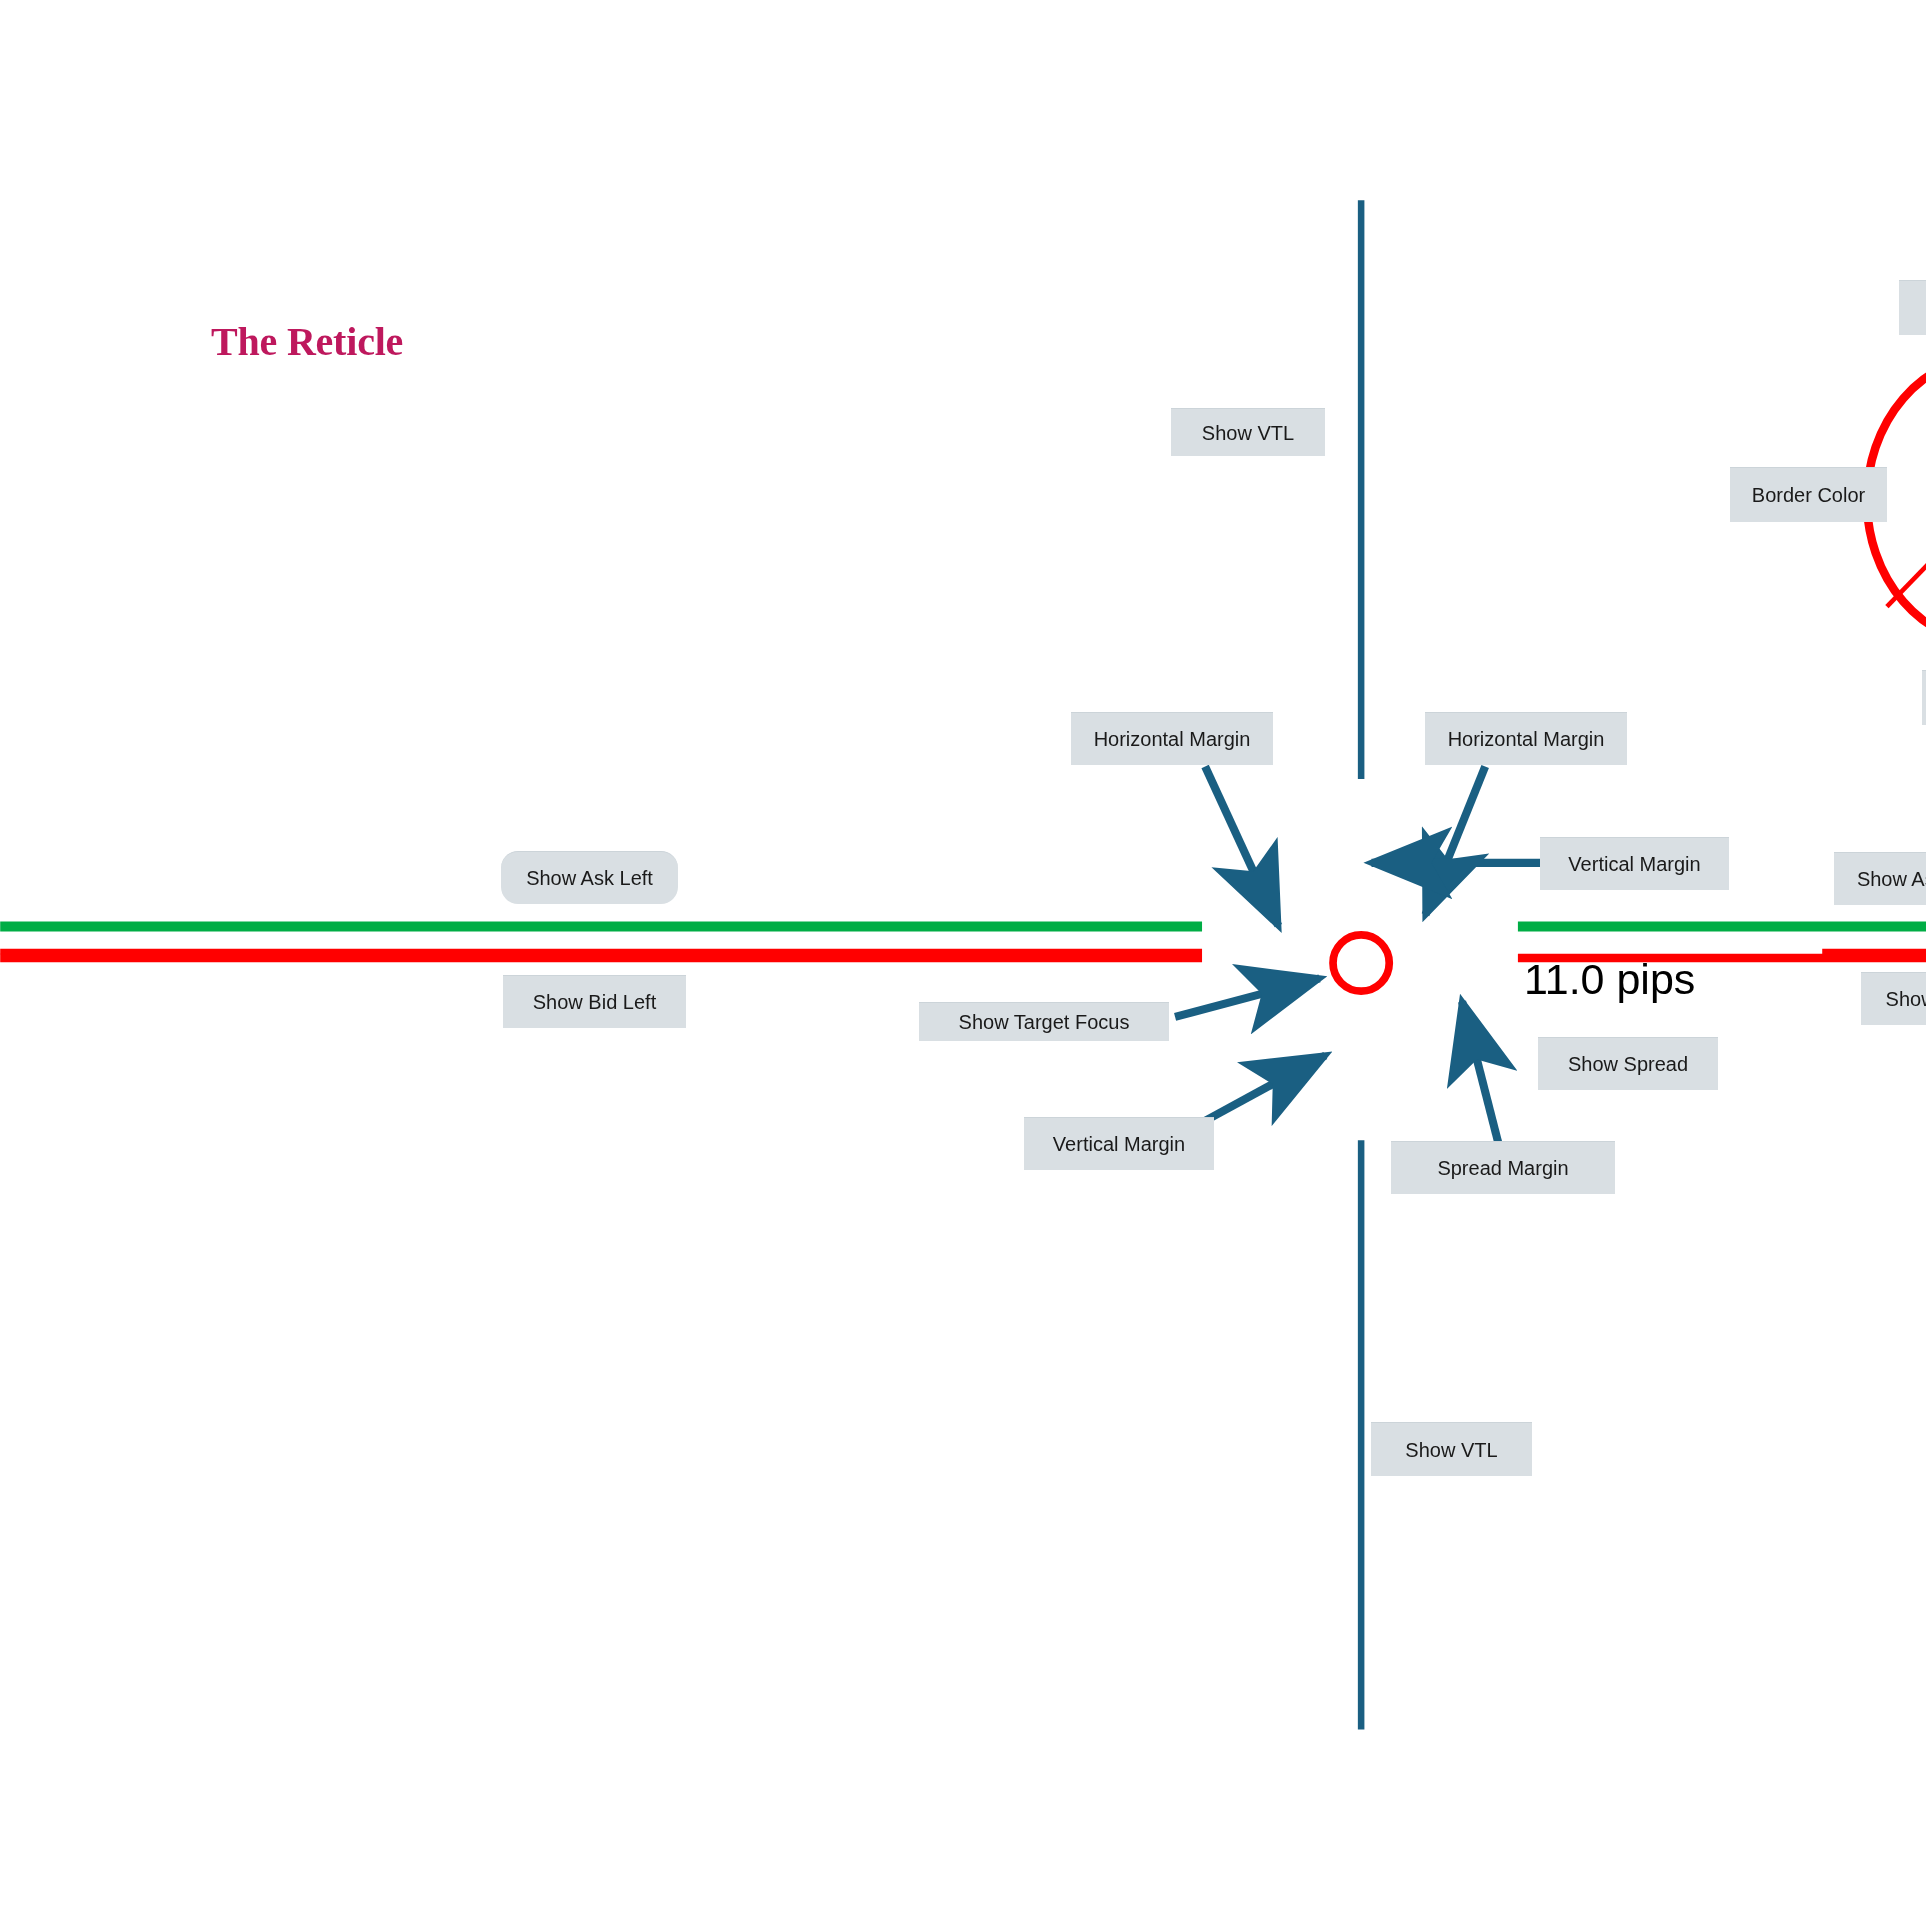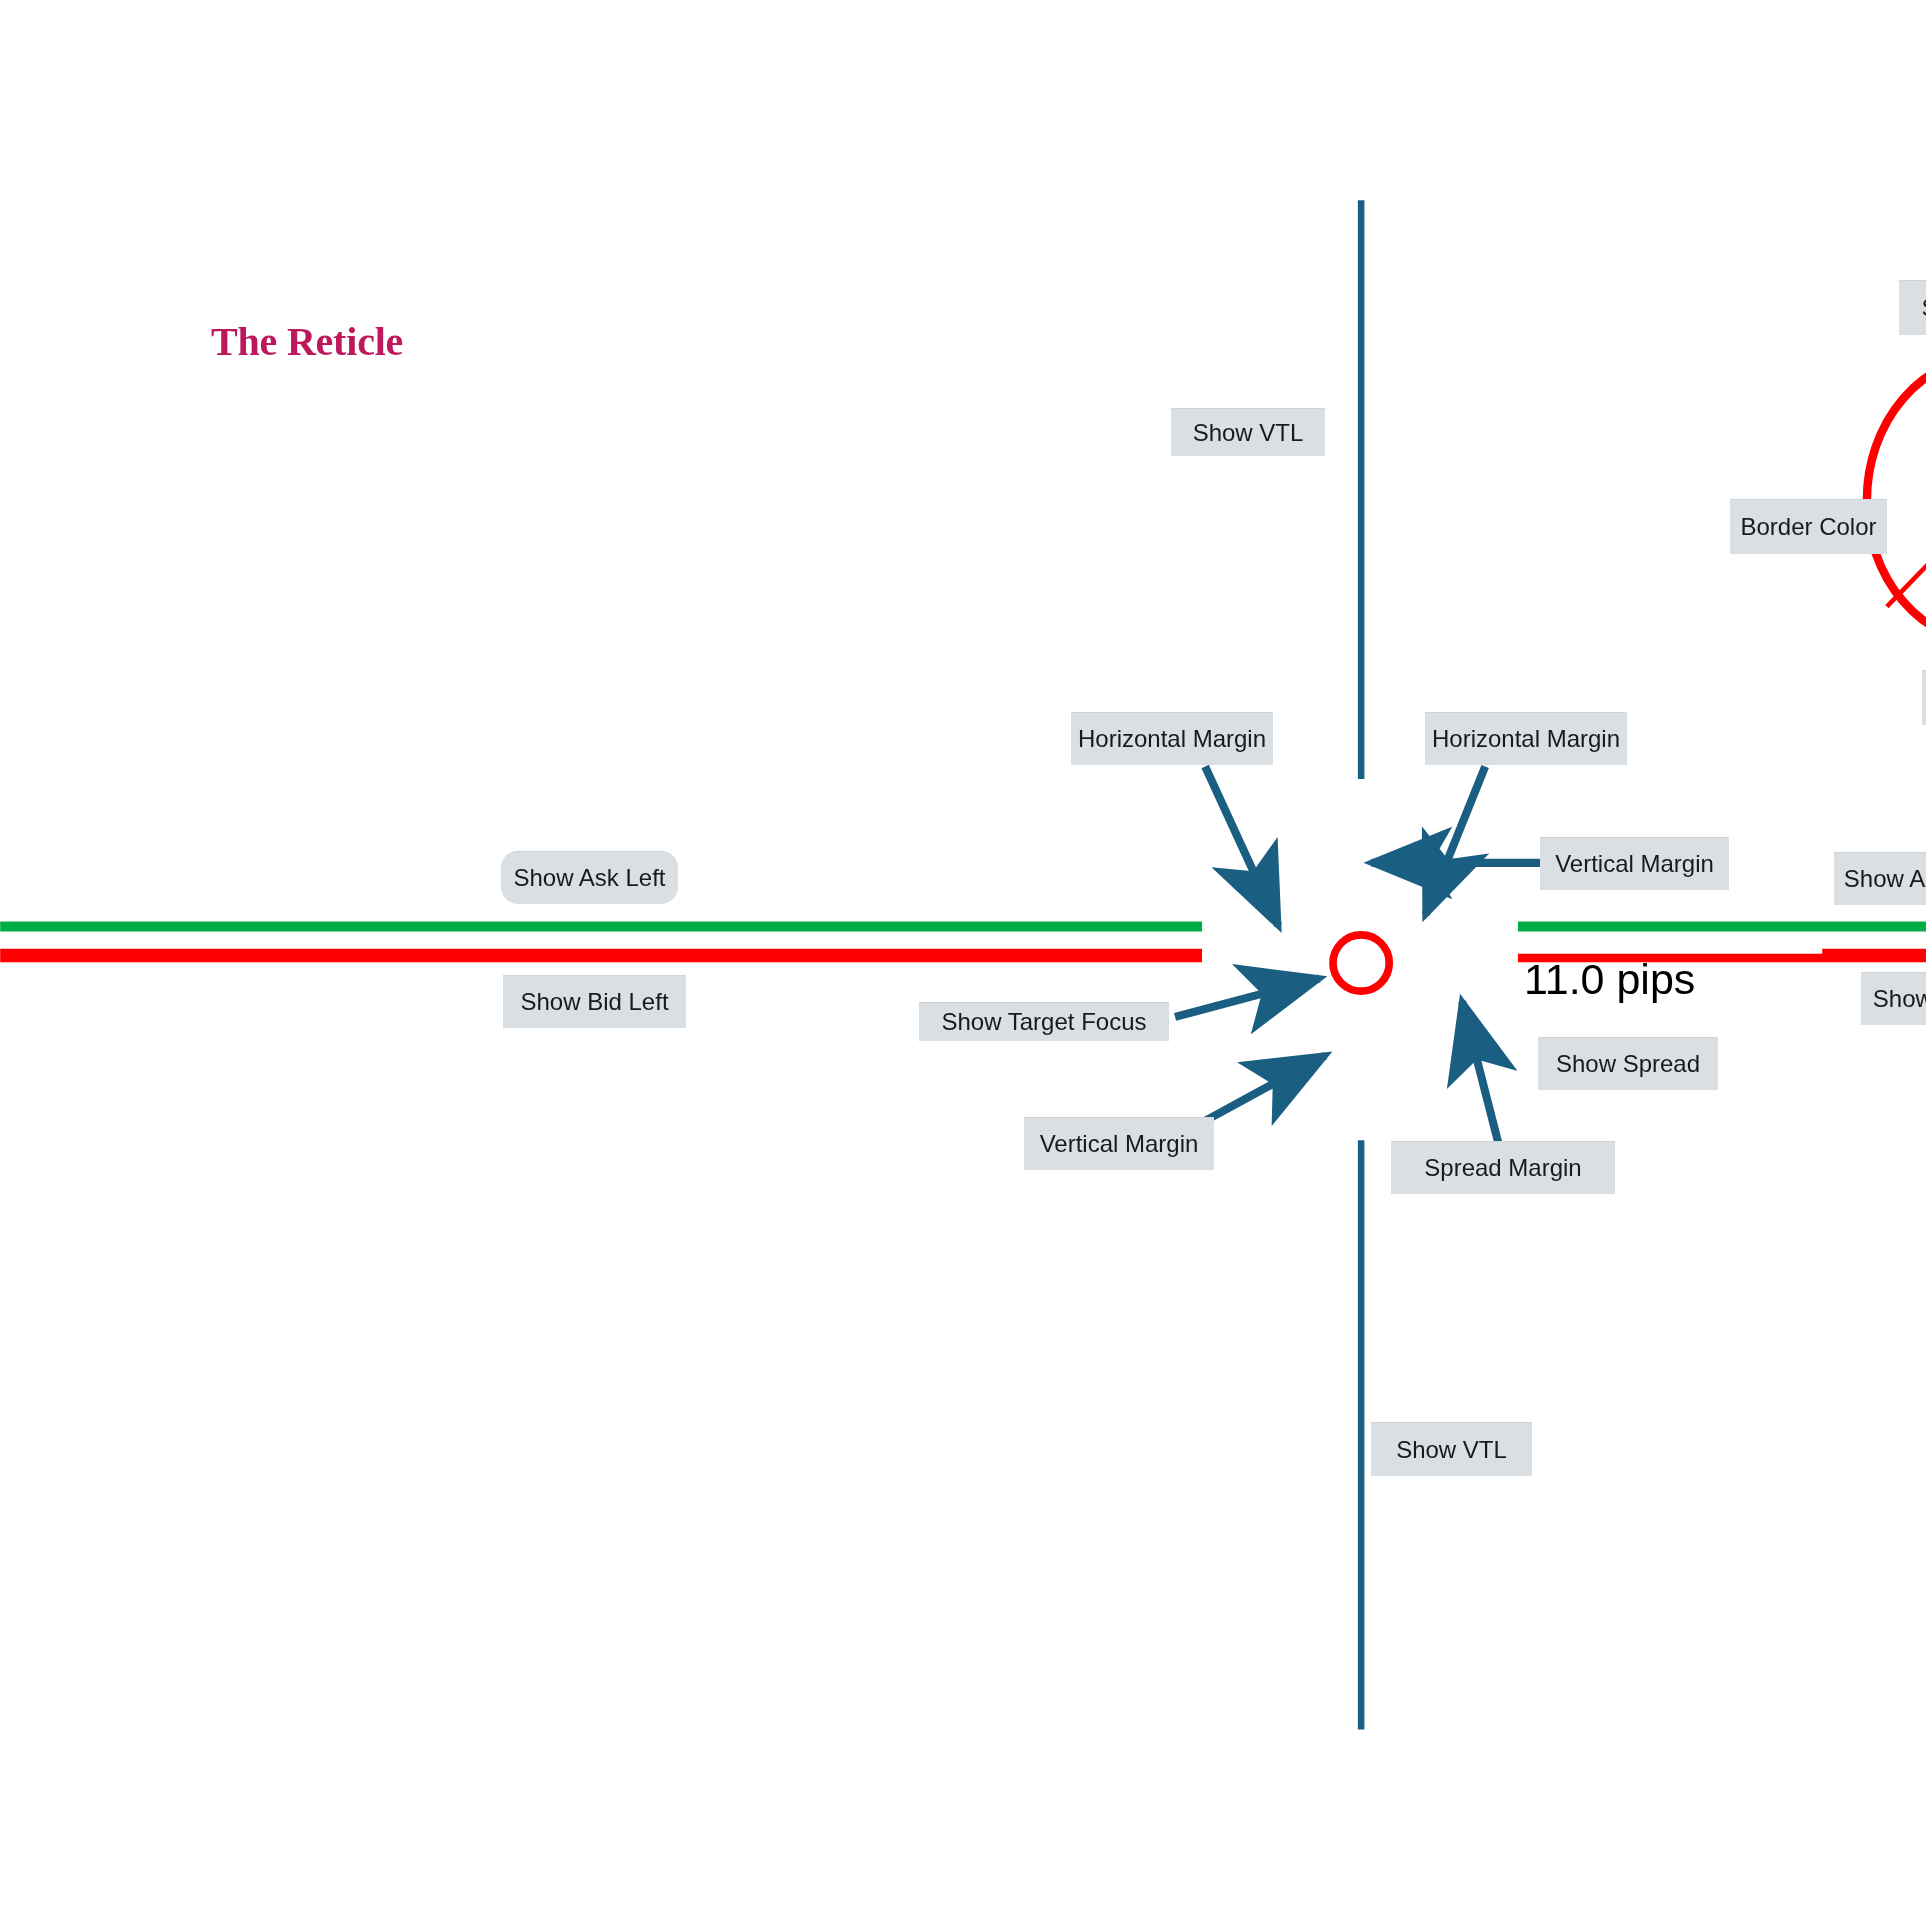--- a/index.html
+++ b/index.html
@@ -39,21 +39,21 @@
     font-weight: normal;
     color: #000000;
     white-space: nowrap;
   }
   
   .chip {
     position: absolute;
     background: #d9dfe3;
     border-top: 1.9px solid #ccd4d9;
     color: #1a1a1a;
-    font-size: 24px;
+    font-size: 20px;
     line-height: 1;
     display: flex;
     align-items: center;
     justify-content: center;
     white-space: nowrap;
     box-sizing: border-box;
     padding: 12px 7px;
   }
   svg.overlay {
     position: absolute;
@@ -144,18 +144,18 @@
   <div class="chip" style="left:1024px; top:1117px; width:190px; height:53px;">Vertical Margin</div>
 
   <div class="chip" style="left:1391px; top:1141px; width:224px; height:53px;">Spread Margin</div>
 
   <div class="chip" style="left:1538px; top:1021px; width:180px; height:53px;margin-top:16px;">Show Spread</div>
 
   <div class="chip" style="left:1371px; top:1422px; width:161px; height:54px;">Show VTL</div>
 
   <div class="chip" style="left:1899px; top:280px; width:250px; height:55px;">Show Target Focus</div>
 
-  <div class="chip" style="left:1730px; top:467px; width:157px; height:55px;margin-top:32px;">Border Color</div>
+  <div class="chip" style="left:1730px; top:467px; width:157px; height:55px;">Border Color</div>
 
   <div class="chip" style="left:1922px; top:670px; width:184px; height:55px;">Fill Target Color</div>
 
 </div>
 
 
 </body></html>

